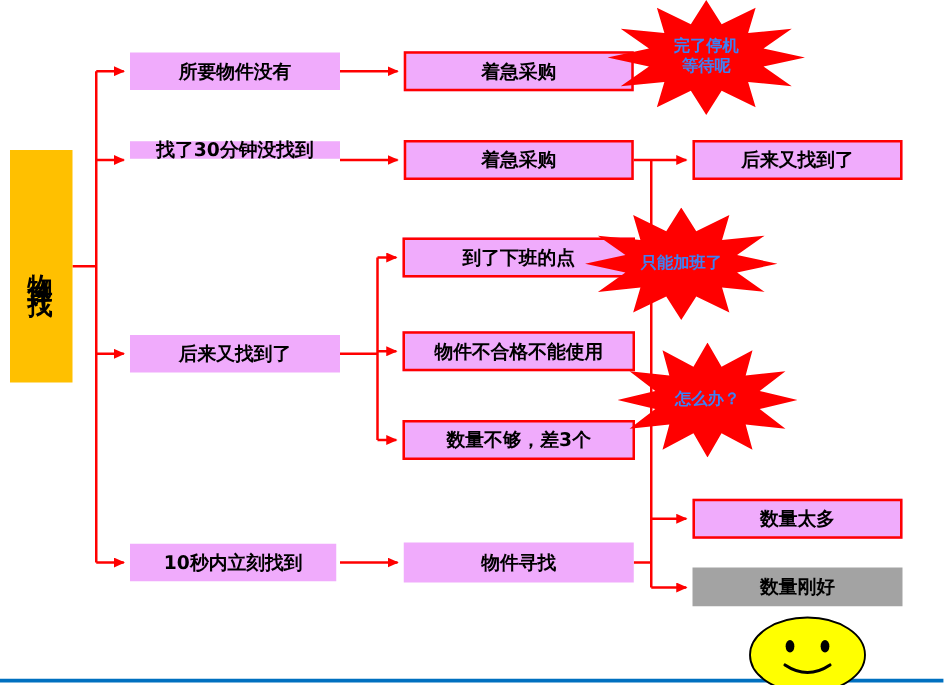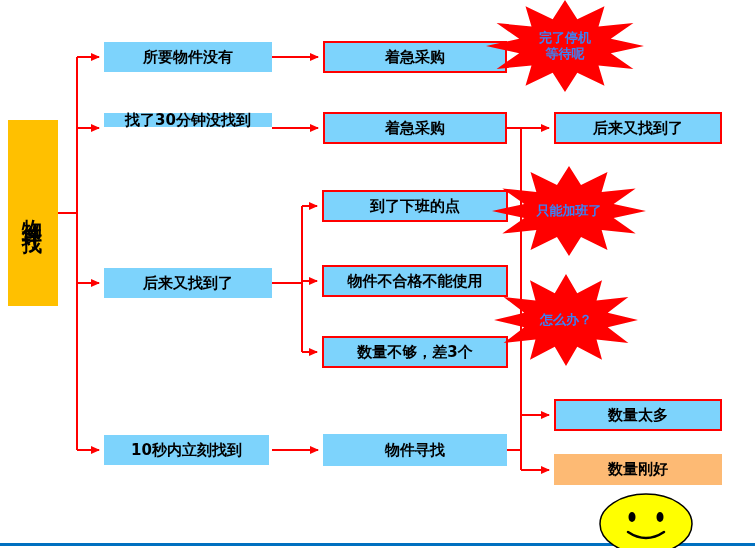--- a/index.html
+++ b/index.html
@@ -4,25 +4,25 @@
 <style>
   html,body{margin:0;padding:0;background:#ffffff;}
   body{font-family:"DejaVu Sans","Liberation Sans",sans-serif;}
   #page{position:relative;width:755px;height:548px;background:#ffffff;overflow:hidden;}
 
   .connectors{position:absolute;left:0;top:0;z-index:0;}
 
   .box{
     position:absolute;z-index:2;
     display:flex;align-items:center;justify-content:center;
-    background:#7dd3fc;color:#000;font-weight:bold;font-size:15px;
+    background:#f0abfc;color:#000;font-weight:bold;font-size:15px;
     text-align:center;line-height:1.1;box-sizing:border-box;
   }
   .red-border{border:2px solid #FF0000;}
-  .green{background:#fdba74;}
+  .green{background:#a3a3a3;}
 
   .root{
     position:absolute;z-index:2;left:8px;top:120px;width:50px;height:186px;
     background:#FFC000;color:#000;font-weight:bold;font-size:20px;
     display:flex;align-items:center;justify-content:center;
     writing-mode:vertical-rl;text-orientation:upright;letter-spacing:5px;
   }
 
   .burst{position:absolute;z-index:3;}
   .burst-shape{
@@ -89,21 +89,21 @@
   <div class="box" style="left:104px;top:435px;width:165px;height:30px;">10秒内立刻找到</div>
   <div class="box" style="left:323px;top:434px;width:184px;height:32px;">物件寻找</div>
   <div class="box red-border" style="left:554px;top:399px;width:168px;height:32px;text-align:right;">数量太多</div>
   <div class="box green" style="left:554px;top:454px;width:168px;height:31px;">数量刚好</div>
 
   <div class="burst" style="left:486px;top:0px;width:158px;height:92px;">
     <div class="burst-shape"></div>
     <div class="burst-text">完了停机
 等待呢</div>
   </div>
-  <div class="burst" style="left:492px;top:166px;width:154px;height:90px;">
+  <div class="burst" style="left:468px;top:166px;width:154px;height:90px;">
     <div class="burst-shape"></div>
     <div class="burst-text">只能加班了</div>
   </div>
   <div class="burst" style="left:494px;top:274px;width:144px;height:92px;">
     <div class="burst-shape"></div>
     <div class="burst-text">怎么办？</div>
   </div>
 
   <div class="bottom-rule"></div>
 

